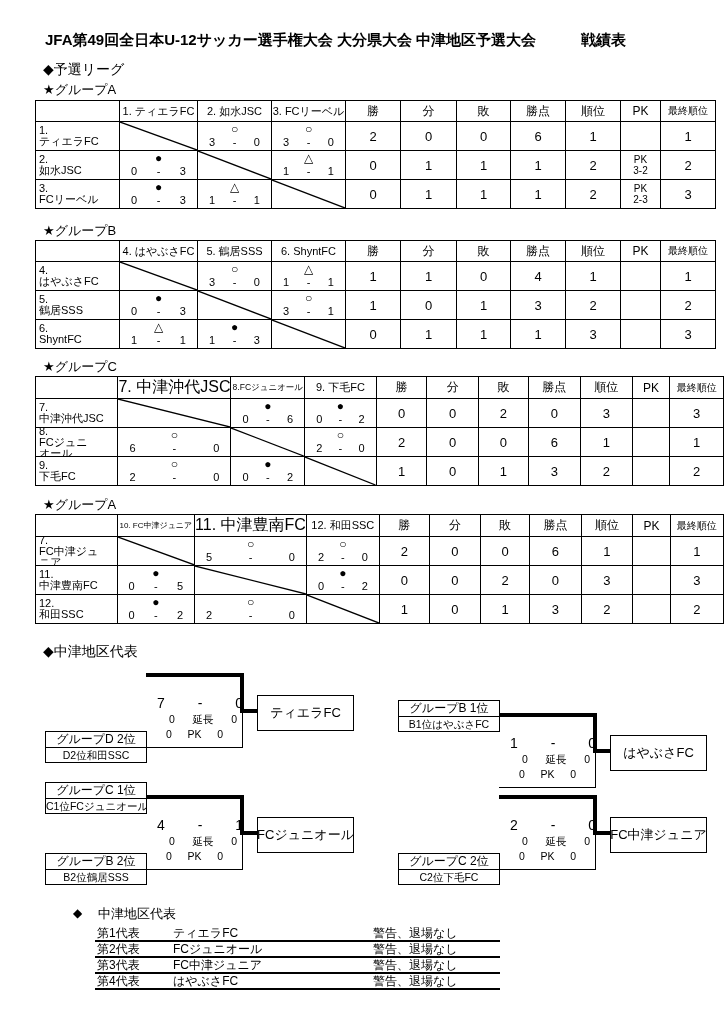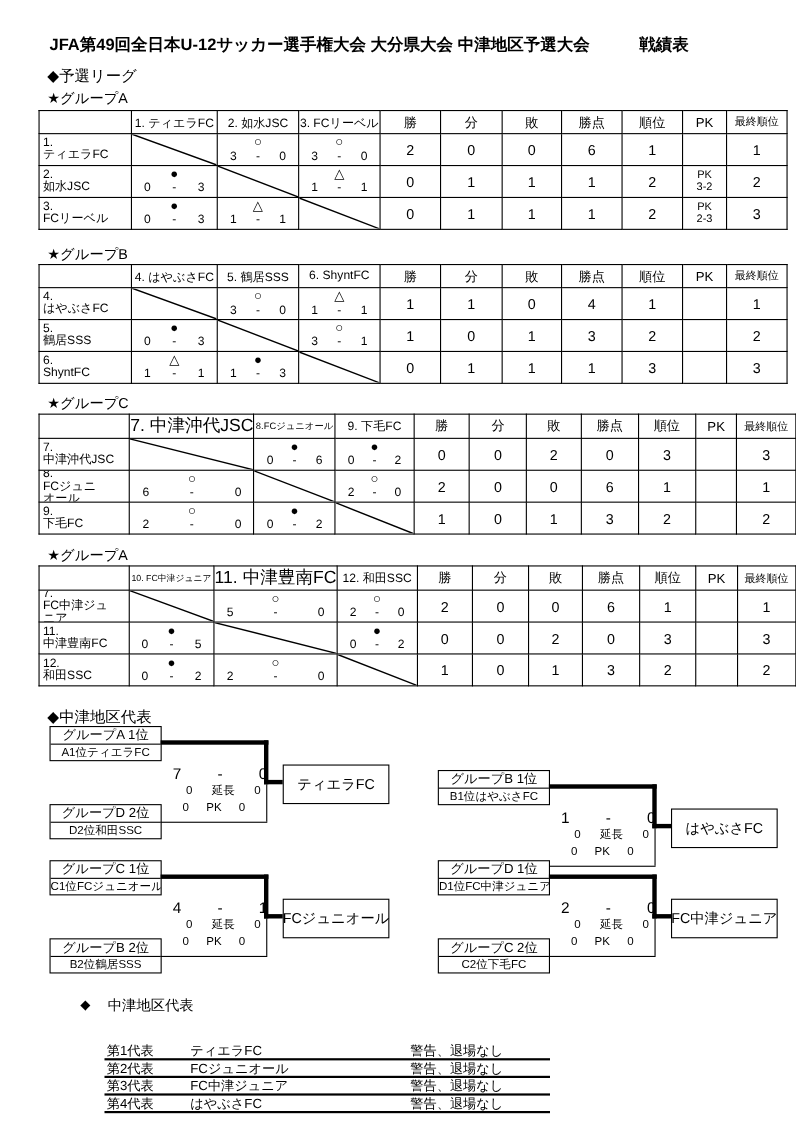--- a/index.html
+++ b/index.html
@@ -44,21 +44,21 @@
   .t4{left:197px;top:53px;width:1px;height:34px;}
   .t5{left:101px;top:87px;width:97px;height:1px;}
   .wbx{position:absolute;left:212px;top:35px;width:97px;height:36px;border:1px solid #000;box-sizing:border-box;
        display:flex;align-items:center;justify-content:center;font-size:13px;white-space:nowrap;background:#fff;}
   .sc1{position:absolute;left:112px;top:36px;width:86px;display:flex;justify-content:space-between;font-size:14px;line-height:15px;}
   .sc2{position:absolute;left:124px;top:53px;width:68px;display:flex;justify-content:space-between;font-size:10.5px;line-height:12px;}
   .sc3{position:absolute;left:121px;top:68px;width:57px;display:flex;justify-content:space-between;font-size:10.5px;line-height:12px;}
 
   .repb{left:73px;top:906px;font-size:12px;}
   .reph{left:98px;top:905px;font-size:13px;}
-  .reps{position:absolute;left:95px;top:926px;width:405px;margin-top:22px;}
+  .reps{position:absolute;left:95px;top:926px;width:405px;}
   .reprow{position:relative;height:14px;border-bottom:2px solid #000;font-size:12px;line-height:14px;white-space:nowrap;}
   .reprow .no{position:absolute;left:2px;}
   .reprow .team{position:absolute;left:78px;}
   .reprow .note{position:absolute;left:278px;}
 </style>
 </head>
 <body>
 
 <div class="page">
 
@@ -659,24 +659,20 @@
             <div></div>
           </td>
       <td class="stat">2</td>
     </tr>
   </tbody>
     </table>
 
   <div class="abs h1" style="left:43px;top:643px">◆中津地区代表</div>
 
   <div class="bracket" style="left:45px;top:660px">
-    <div class="bx top">
-        <div class="r1">グループA 1位</div>
-        <div class="r2">A1位ティエラFC</div>
-      </div>
     <div class="bx bot">
         <div class="r1">グループD 2位</div>
         <div class="r2">D2位和田SSC</div>
       </div>
     <div class="ln t1"></div>
       <div class="ln t2"></div>
       <div class="ln t3"></div>
       <div class="ln t4"></div>
       <div class="ln t5"></div>
     <div class="wbx">ティエラFC</div>
@@ -751,24 +747,20 @@
         <span>0</span>
       </div>
     <div class="sc3">
         <span>0</span>
         <span>PK</span>
         <span>0</span>
       </div>
   </div>
 
   <div class="bracket" style="left:398px;top:782px">
-    <div class="bx top">
-        <div class="r1">グループD 1位</div>
-        <div class="r2">D1位FC中津ジュニア</div>
-      </div>
     <div class="bx bot">
         <div class="r1">グループC 2位</div>
         <div class="r2">C2位下毛FC</div>
       </div>
     <div class="ln t1"></div>
       <div class="ln t2"></div>
       <div class="ln t3"></div>
       <div class="ln t4"></div>
       <div class="ln t5"></div>
     <div class="wbx">FC中津ジュニア</div>

